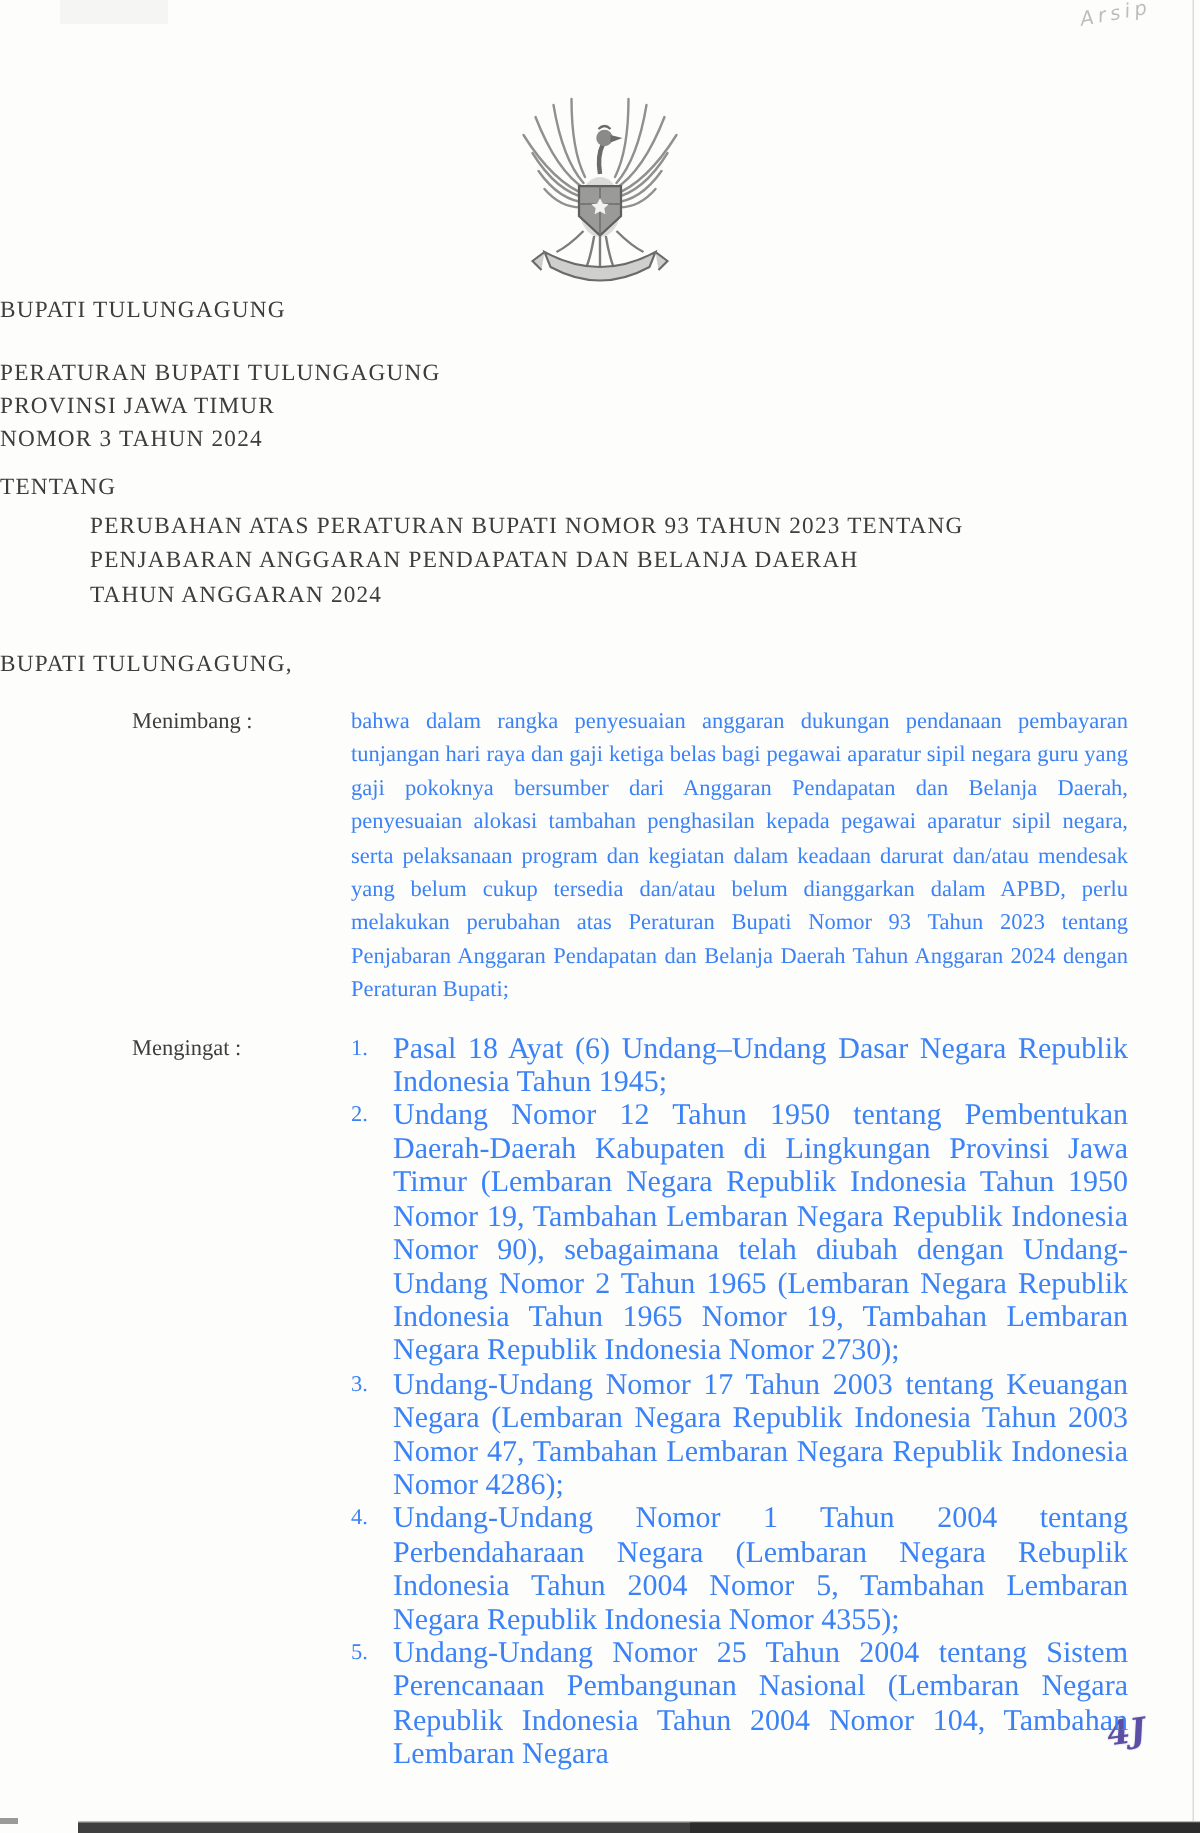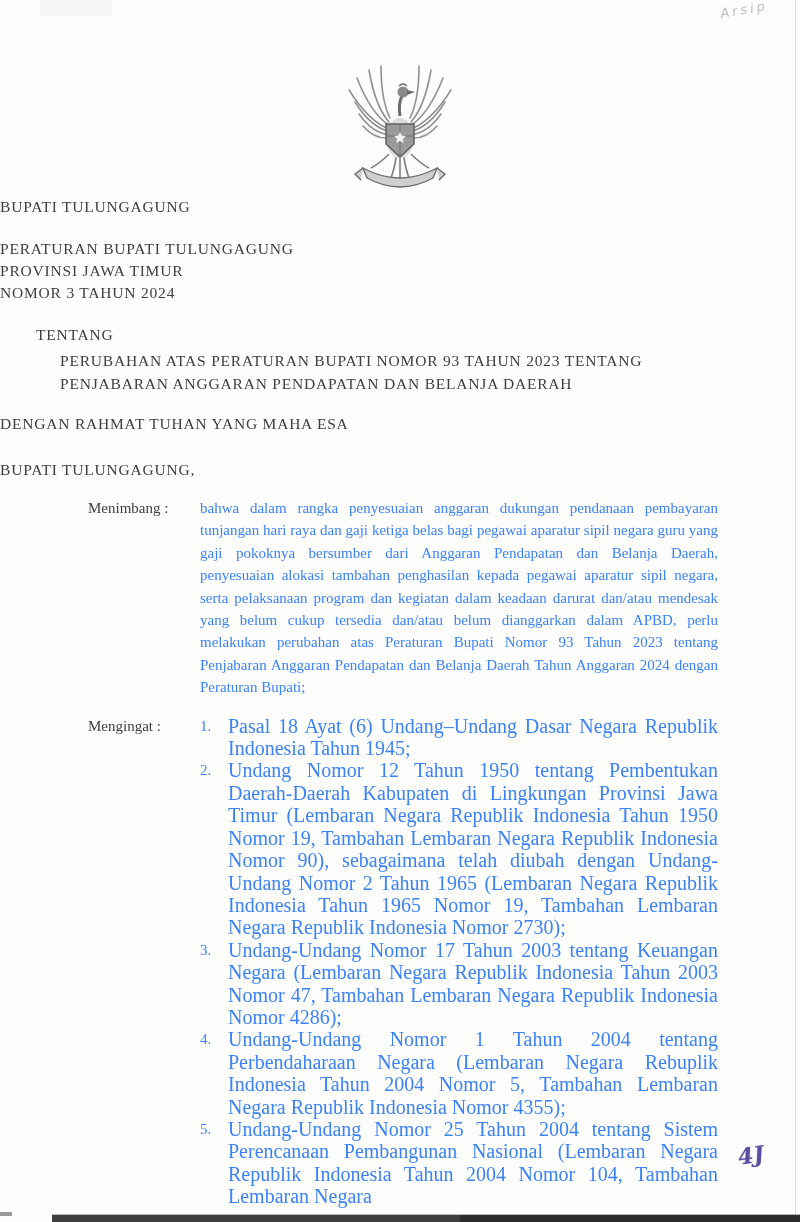--- a/index.html
+++ b/index.html
@@ -31,24 +31,24 @@
     font-style:italic;font-weight:bold;font-size:22px;
     color:#5b4fa5;transform:rotate(-8deg);
     text-shadow:0 0 1px rgba(91,79,165,.5);
   }
 
   .emblem{position:absolute;top:52px;left:50%;transform:translateX(-50%);}
 
   .content{position:absolute;top:196px;left:0;right:0;}
   .center{text-align:left;letter-spacing:.8px;font-size:15.5px;line-height:22px;color:#3d3d3d;}
   .subject{max-width:680px;margin:0 auto;line-height:23px;}
-  .sp20{margin-top:20px;} .sp10{margin-top:20px;padding-left:36px;} .sp3{margin-top:3px;}
+  .sp20{margin-top:20px;} .sp10{margin-top:10px;} .sp3{margin-top:3px;}
   .sp18{margin-top:18px;} .sp24{margin-top:24px;} .sp16{margin-top:16px;}
 
-  .block{display:flex;padding-left:88px;margin-top:16px;}
+  .block{display:flex;padding-left:88px;margin-top:16px;gap:34px;}
   .block .label{width:112px;flex:0 0 112px;font-size:15px;line-height:22.4px;color:#3d3d3d;}
   .block .body{width:518px;flex:0 0 518px;font-size:15px;line-height:22.4px;text-align:justify;color:#3b82f6;}
   .legal-item{display:flex;}
   .legal-item .num{width:28px;flex:0 0 28px;font-size:15px;line-height:22.4px;}
   .legal-item .txt{flex:1;font-size:20px;line-height:22.4px;text-align:justify;}
 </style>
 </head>
 <body>
 
 <div class="page">
@@ -115,23 +115,23 @@
     <div class="center sp20">PERATURAN BUPATI TULUNGAGUNG</div>
 
     <div class="center">PROVINSI JAWA TIMUR</div>
     <div class="center">NOMOR 3 TAHUN 2024</div>
 
     <div class="center sp10">TENTANG</div>
 
     <div class="center subject sp3">
       <div>PERUBAHAN ATAS PERATURAN BUPATI NOMOR 93 TAHUN 2023 TENTANG</div>
       <div>PENJABARAN ANGGARAN PENDAPATAN DAN BELANJA DAERAH</div>
+      <div>TAHUN ANGGARAN 2024</div>
     </div>
 
-    <div class="center sp18">DENGAN RAHMAT TUHAN YANG MAHA ESA</div>
 
     <div class="center sp24">BUPATI TULUNGAGUNG,</div>
 
     <div class="block">
       <div class="label">Menimbang :</div>
       <div class="body">bahwa dalam rangka penyesuaian anggaran dukungan pendanaan pembayaran tunjangan hari raya dan gaji ketiga belas bagi pegawai aparatur sipil negara guru yang gaji pokoknya bersumber dari Anggaran Pendapatan dan Belanja Daerah, penyesuaian alokasi tambahan penghasilan kepada pegawai aparatur sipil negara,  serta pelaksanaan program dan kegiatan dalam keadaan darurat dan/atau mendesak yang belum cukup tersedia dan/atau belum dianggarkan dalam APBD, perlu melakukan perubahan atas Peraturan Bupati Nomor 93 Tahun 2023 tentang Penjabaran Anggaran Pendapatan dan Belanja Daerah Tahun Anggaran 2024 dengan Peraturan Bupati;</div>
     </div>
 
     <div class="block sp16">
       <div class="label">Mengingat :</div>

